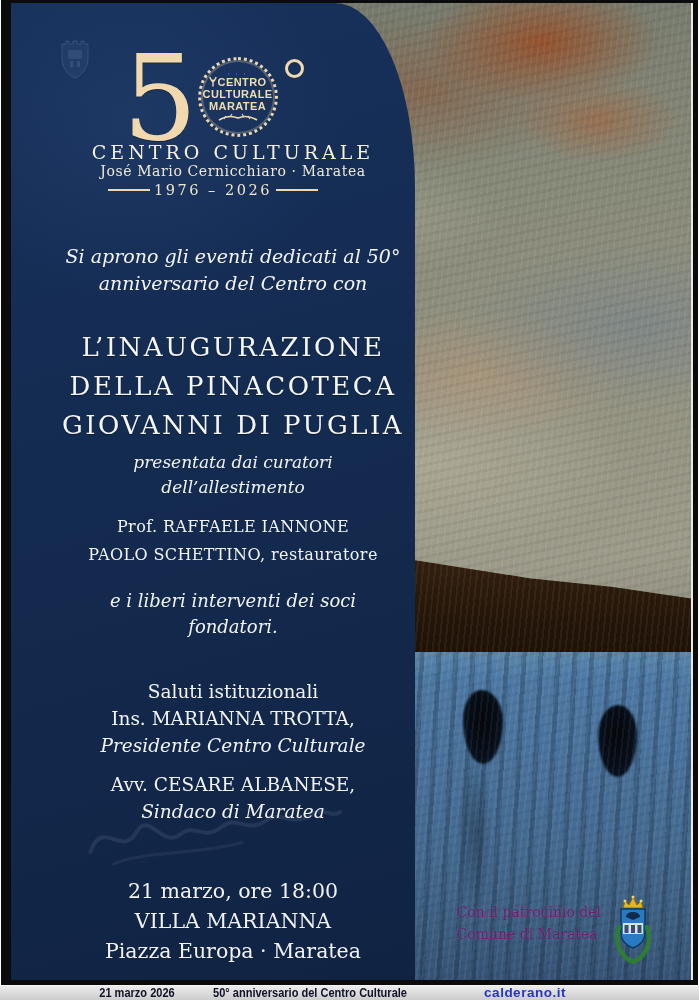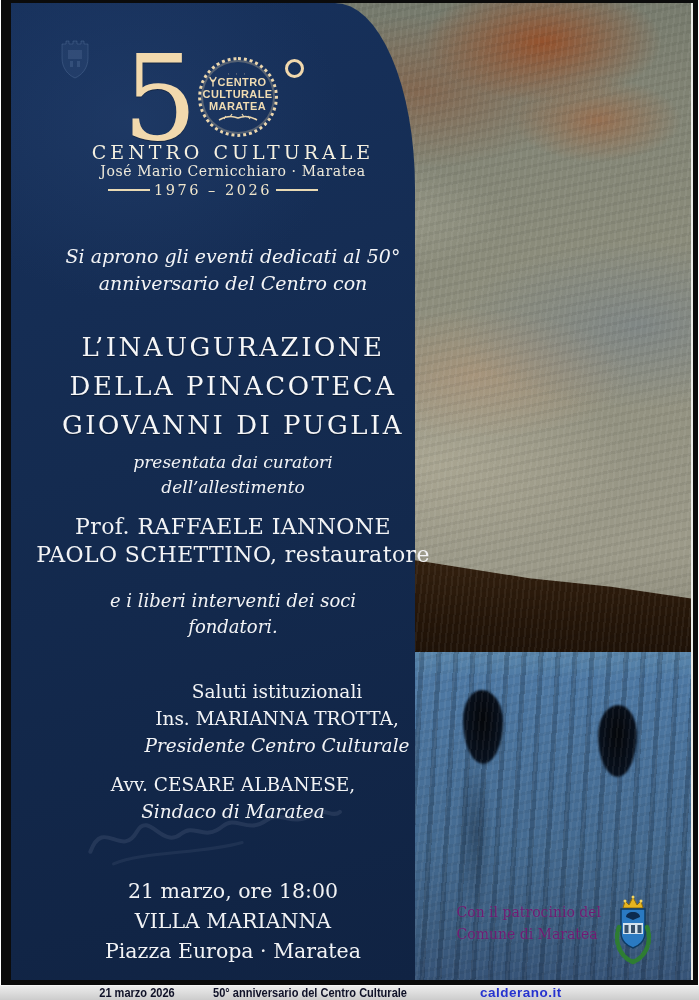--- a/index.html
+++ b/index.html
@@ -66,39 +66,39 @@
   .org-name{top:138px;font-size:19px;letter-spacing:4px;color:#f5f0e0;font-weight:500;}
   .org-sub{top:160px;font-size:14px;letter-spacing:.6px;color:#eee9da;}
   .years-row{position:absolute;top:179px;left:0;width:404px;display:flex;align-items:center;justify-content:center;gap:4px;}
   .years-rule{width:42px;height:2px;background:#e9dab4;}
   .years-text{font-size:14.5px;letter-spacing:2.5px;color:#f0e6cc;}
   
   .intro{top:240px;font-style:italic;font-size:19px;line-height:27px;color:#f3f4f6;}
   .title{top:325px;font-size:26px;line-height:39px;letter-spacing:2.5px;color:#f5f6f8;font-weight:500;
          text-shadow:0 1px 1px rgba(0,0,0,.4);}
   .presented{top:447px;font-style:italic;font-size:17px;line-height:25px;}
-  .curators{top:510px;font-size:22px;line-height:28px;letter-spacing:.4px;}
+  .curators{top:510px;font-size:16px;line-height:28px;letter-spacing:.4px;}
   .interv{top:585px;font-style:italic;font-size:18px;line-height:26px;}
-  .saluti{top:675px;font-size:18.5px;line-height:27px;margin-left:44px;}
+  .saluti{top:675px;font-size:18.5px;line-height:27px;}
   .avv{top:768px;font-size:18.5px;line-height:27px;}
   .italic{font-style:italic;}
   .event{top:873px;font-size:20.5px;line-height:30px;font-weight:500;}
   .signature{position:absolute;left:70px;top:790px;opacity:.8;transform:rotate(-5deg);}
   
   .patronage{position:absolute;right:92px;top:898px;z-index:8;text-align:left;
              font-size:14px;line-height:22px;color:#701a75;text-shadow:0 0 2px rgba(150,160,150,.35);}
   .coat{position:absolute;right:38px;top:890px;z-index:8;}
   
   .footer{position:absolute;left:0;bottom:0;width:699px;height:14px;background:linear-gradient(#ececec,#cccccc);
           border-top:1px solid #f5f5f5;z-index:10;}
   .footer span{position:absolute;top:0;font-family:"Liberation Sans",sans-serif;font-weight:700;
                font-size:12px;line-height:14px;color:#101228;white-space:nowrap;}
   .f-date{left:92px;width:90px;text-align:center;transform:scaleX(.92);}
   .f-title{left:205px;width:200px;text-align:center;transform:scaleX(.92);}
-  .f-credit{left:480px;width:90px;color:#2633cf !important;font-size:13.5px !important;
+  .f-credit{left:480px;width:90px;text-align:center;color:#2633cf !important;font-size:13.5px !important;
             letter-spacing:.5px;}
 </style>
 </head>
 <body>
 
 <div class="page">
   <div class="poster">
     <div class="poster-inner">
 
       <div class="painting"></div>

